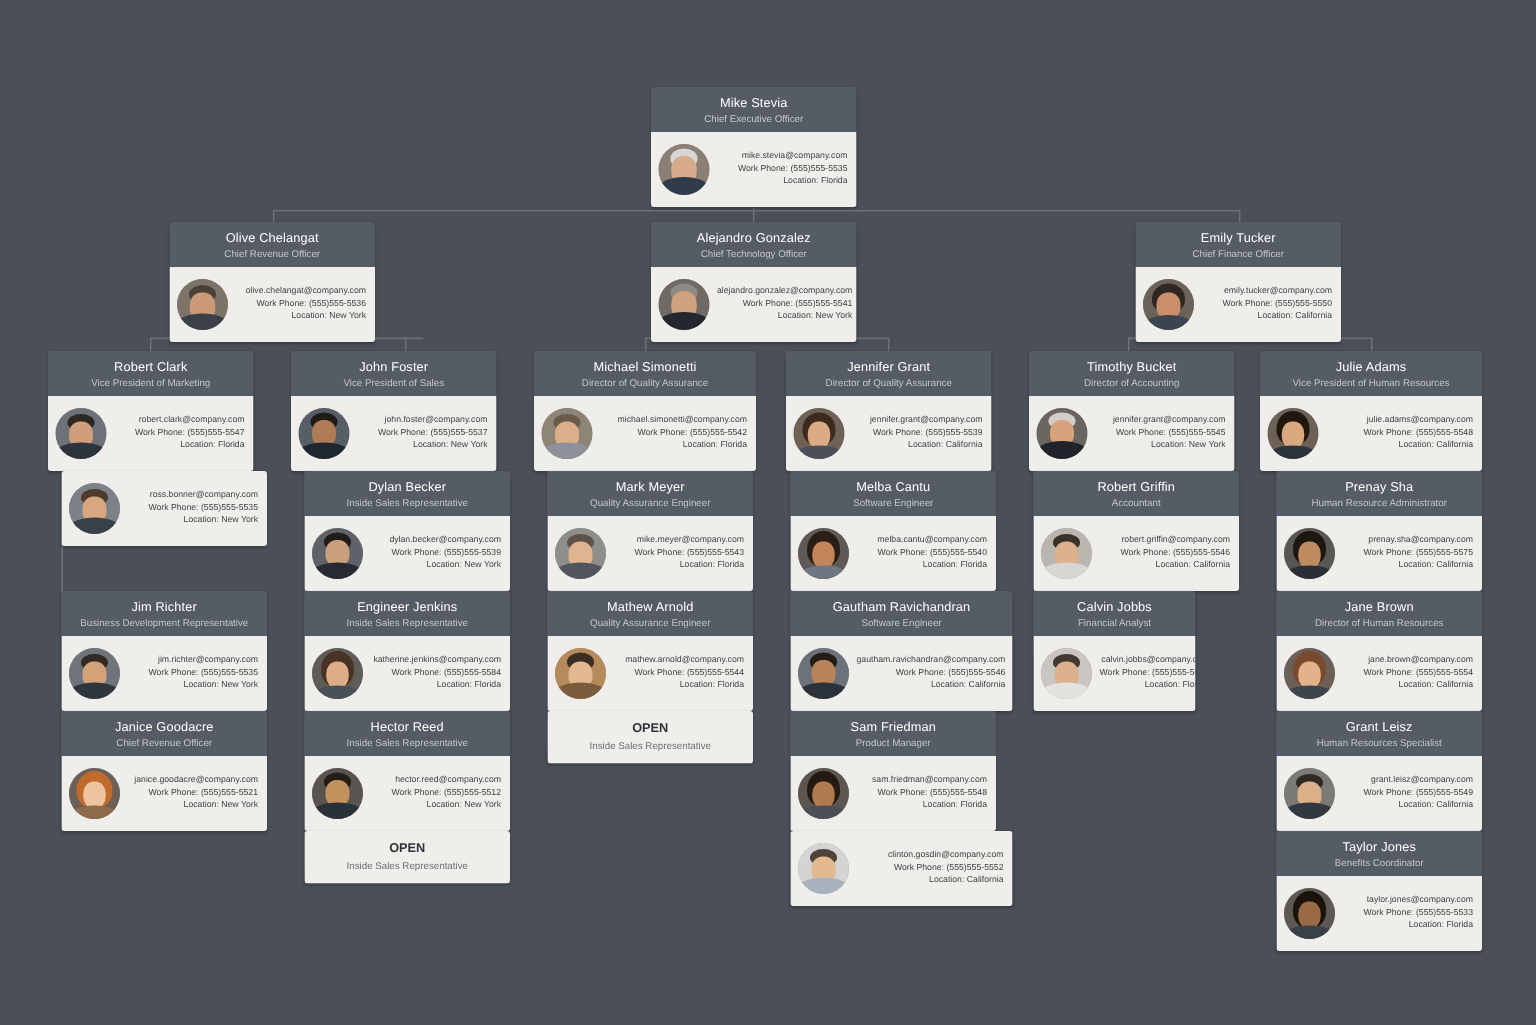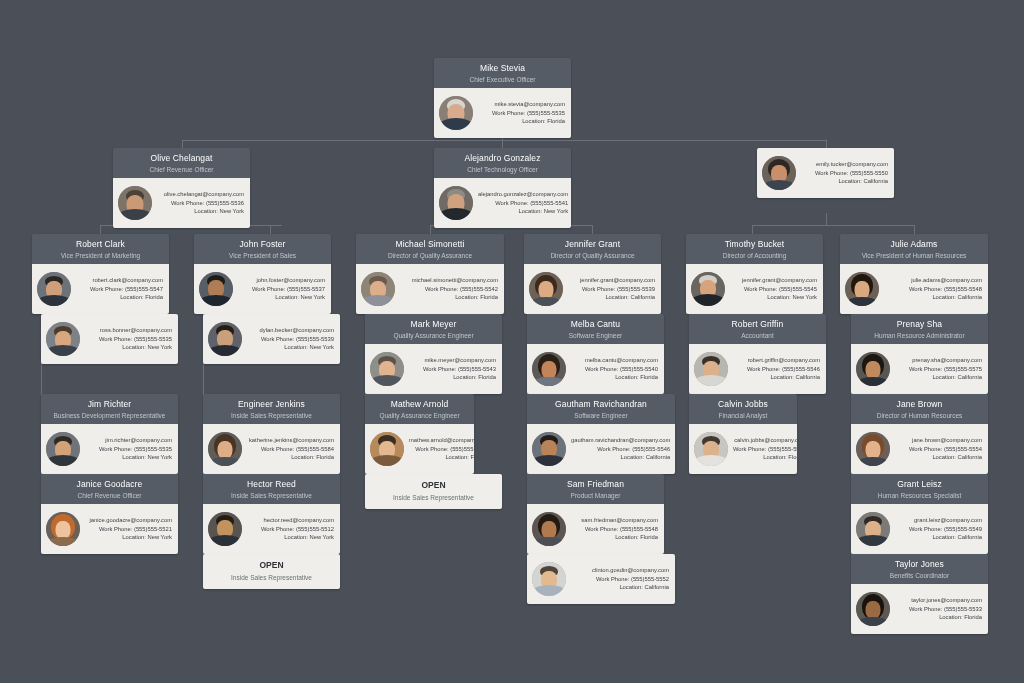--- a/index.html
+++ b/index.html
@@ -187,20 +187,24 @@
       </div>
       <div class="info">
         <div>alejandro.gonzalez@company.com</div>
         <div>Work Phone: (555)555-5541</div>
         <div>Location: New York</div>
       </div>
     </div>
   </div>
 
   <div class="node" style="left:757px; top:148px; width:137px;">
+    <div class="head">
+      <div class="name">Emily Tucker</div>
+      <div class="title">Chief Finance Officer</div>
+    </div>
     <div class="body">
       <div class="avatar">
         <div class="bg" style="background:#6b6259"></div>
         <div class="hair" style="left:6px;top:3px;width:22px;height:20px;background:#2e2723"></div>
         <div class="face" style="top:9px;width:16px;height:18px;background:#c98e6a"></div>
         <div class="shirt" style="width:30px;height:11px;background:#3c4450"></div>
       </div>
       <div class="info">
         <div>emily.tucker@company.com</div>
         <div>Work Phone: (555)555-5550</div>
@@ -339,20 +343,24 @@
       </div>
       <div class="info">
         <div>ross.bonner@company.com</div>
         <div>Work Phone: (555)555-5535</div>
         <div>Location: New York</div>
       </div>
     </div>
   </div>
 
   <div class="node" style="left:203px; top:314px; width:137px;">
+    <div class="head">
+      <div class="name">Dylan Becker</div>
+      <div class="title">Inside Sales Representative</div>
+    </div>
     <div class="body">
       <div class="avatar">
         <div class="bg" style="background:#5f6369"></div>
         <div class="hair" style="left:8px;top:3px;width:18px;height:12px;background:#231d17"></div>
         <div class="face" style="top:8px;width:16px;height:18px;background:#caa07c"></div>
         <div class="shirt" style="width:32px;height:12px;background:#262b33"></div>
       </div>
       <div class="info">
         <div>dylan.becker@company.com</div>
         <div>Work Phone: (555)555-5539</div>
@@ -474,21 +482,21 @@
         <div class="shirt" style="width:30px;height:10px;background:#4a5058"></div>
       </div>
       <div class="info">
         <div>katherine.jenkins@company.com</div>
         <div>Work Phone: (555)555-5584</div>
         <div>Location: Florida</div>
       </div>
     </div>
   </div>
 
-  <div class="node" style="left:365px; top:394px; width:109px;">
+  <div class="node" style="left:365px; top:394px; width:137px;">
     <div class="head">
       <div class="name">Mathew Arnold</div>
       <div class="title">Quality Assurance Engineer</div>
     </div>
     <div class="body">
       <div class="avatar">
         <div class="bg" style="background:#b78a5c"></div>
         <div class="hair" style="left:8px;top:3px;width:18px;height:12px;background:#3b2e22"></div>
         <div class="face" style="top:9px;width:16px;height:18px;background:#e3b78f"></div>
         <div class="shirt" style="width:32px;height:12px;background:#7a5c3c"></div>

